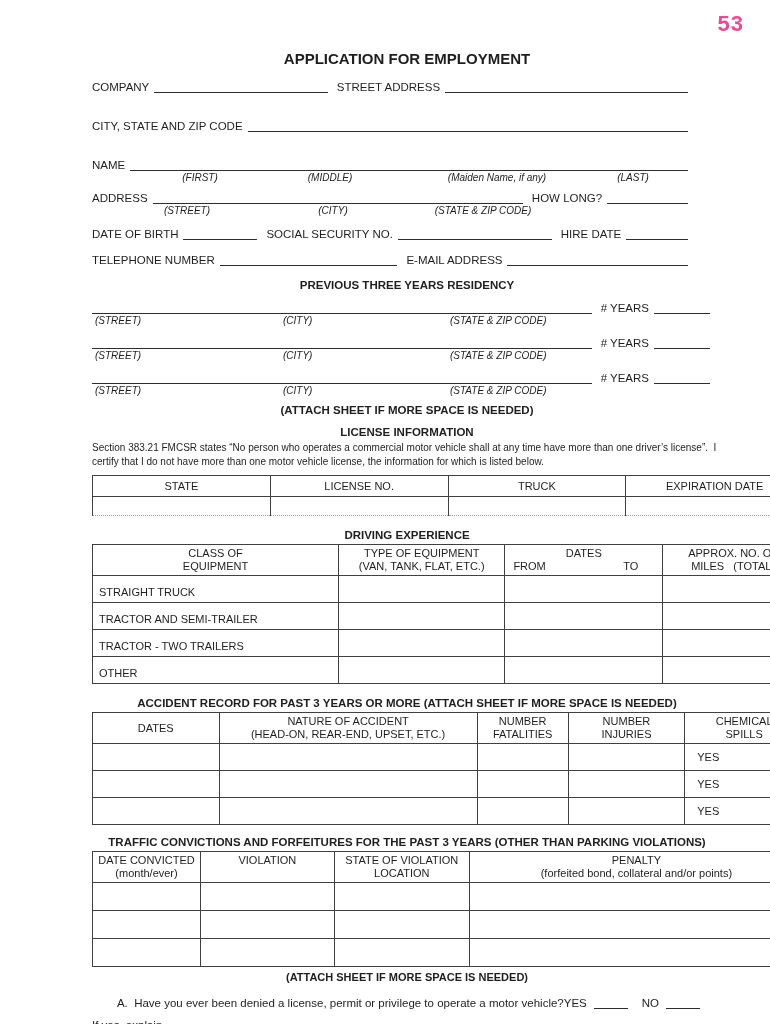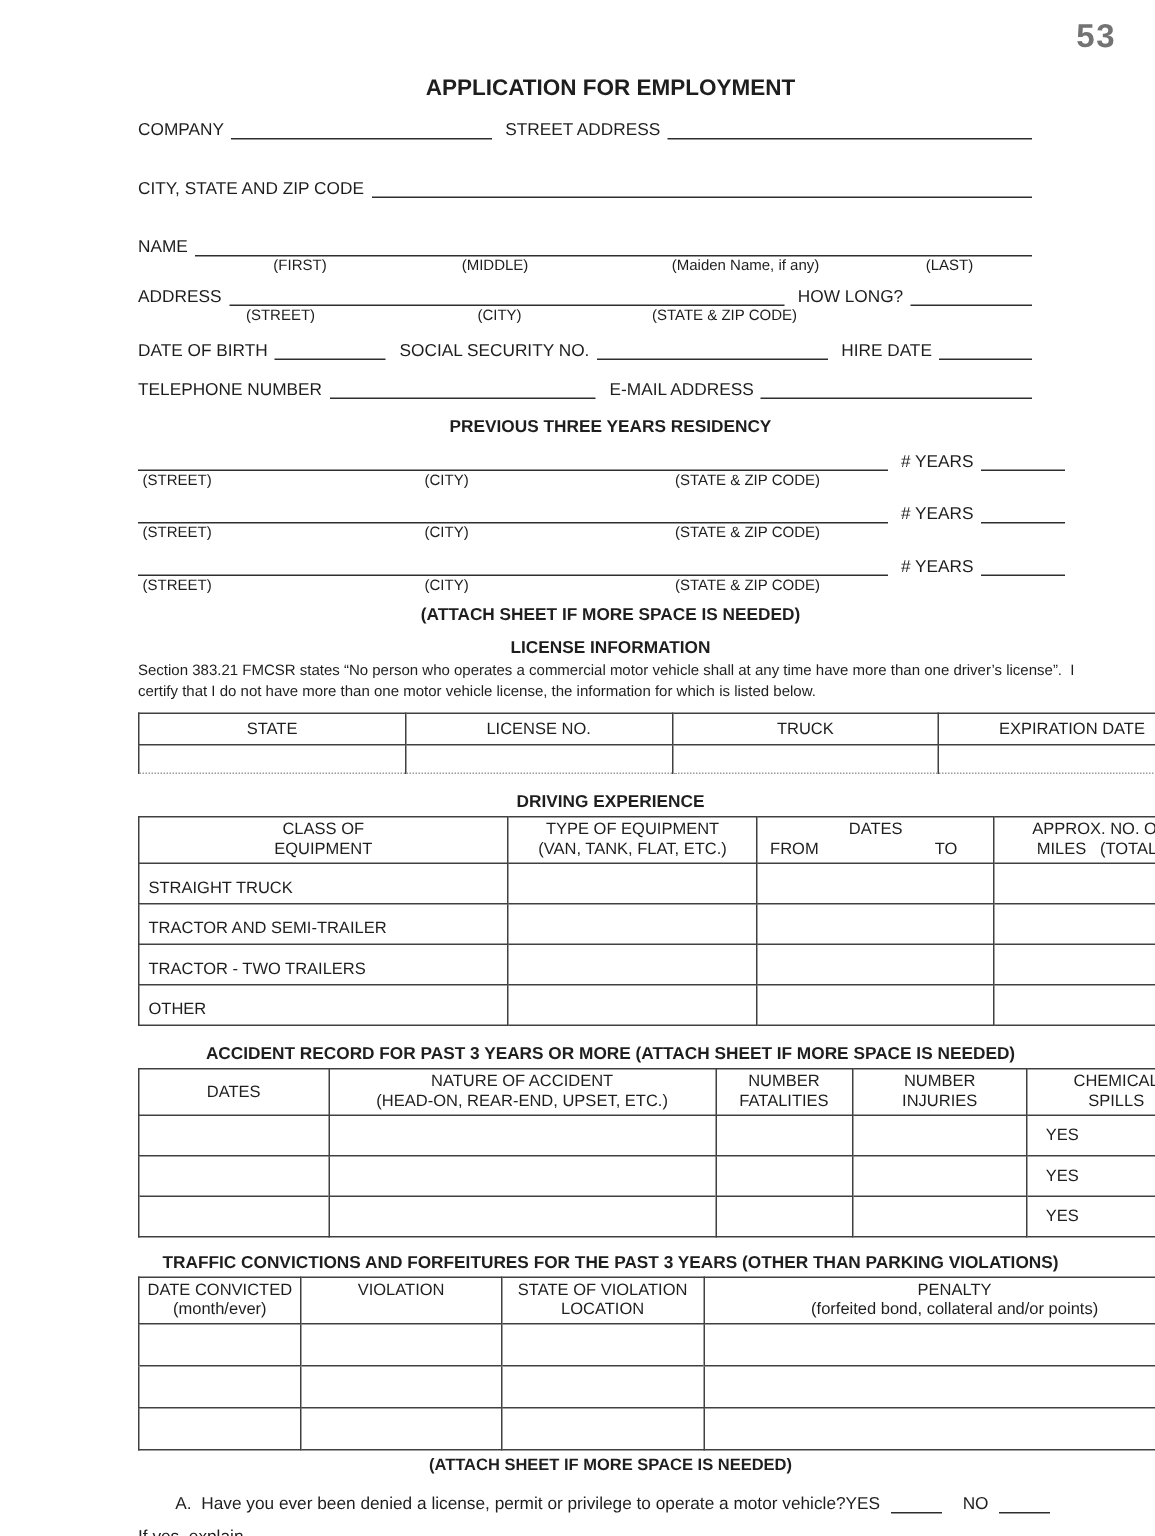--- a/index.html
+++ b/index.html
@@ -4,36 +4,36 @@
 <style>
   * { box-sizing: border-box; }
   html,body { margin:0; padding:0; background:#ffffff; }
   .page {
     position: relative; width: 770px; height: 1024px; background:#ffffff;
     font-family: "Liberation Sans", "DejaVu Sans", sans-serif; color:#1e1e1e;
     overflow: hidden;
   }
   .pagenum {
     position:absolute; top:11px; right:26px;
-    font-size:22px; font-weight:bold; color:#737373; letter-spacing:1px;
+    font-size:22px; font-weight:bold; color:#ec4899; letter-spacing:1px;
   }
   .content { position:absolute; left:92px; top:50px; width:630px; }
   .title { text-align:center; font-size:15px; font-weight:bold; margin:0 0 10px 0; line-height:18px; }
 
   .frow { display:flex; align-items:flex-end; font-size:11.5px; height:15px; margin-top:24px; }
   .frow .lbl { white-space:nowrap; }
   .fill { border-bottom:1px solid #2e2e2e; height:12px; flex-grow:1; margin-left:5px; }
   .fill.short { flex:0 0 56px; }
   .gap { margin-left:9px; }
   .mr-main { margin-right:34px; }
   .mr-res  { margin-right:12px; }
   .mr-q    { margin-right:22px; }
   .mr-ify  { margin-right:16px; }
 
-  .subrow { position:relative; height:12px; font-size:10px; margin-top:1px; }
+  .subrow { position:relative; height:12px; font-size:10px; margin-top:1px;font-style:italic; }
   .subrow .c { position:absolute; transform:translateX(-50%); white-space:nowrap; top:0; }
   .subrow .l { position:absolute; white-space:nowrap; top:0; }
 
   .sec-h { text-align:center; font-weight:bold; font-size:11.5px; line-height:14px; }
   .stmt { font-size:10px; line-height:13.5px; margin-top:2px; }
 
   table { border-collapse:collapse; width:712px; table-layout:fixed; margin-top:2px; }
   td, th { border:1px solid #404040; font-size:11px; font-weight:normal; padding:0; vertical-align:middle; }
   th { text-align:center; line-height:13px; padding:2px 0; }
   .hdiv { line-height:13px; }

